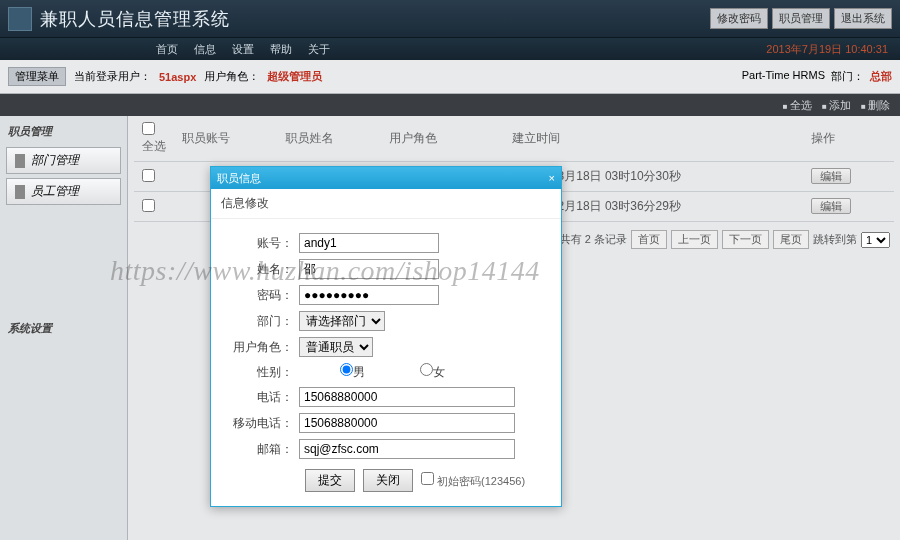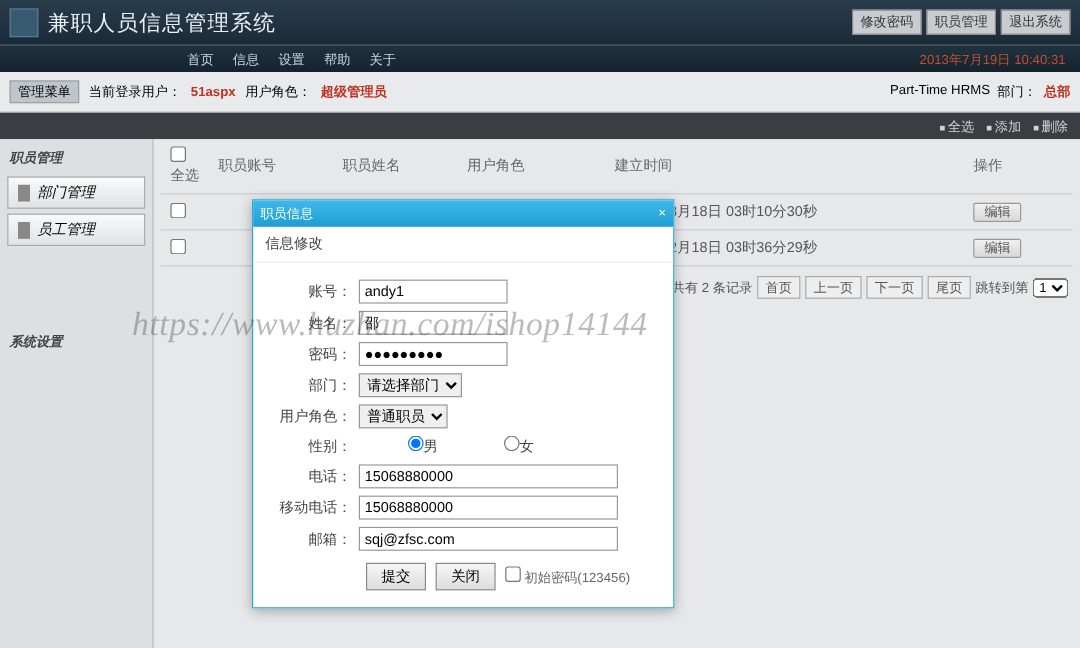--- a/index.html
+++ b/index.html
@@ -16,40 +16,40 @@
 .statusbar .tag { background: #bfc5ca; padding: 1px 6px; border: 1px solid #9aa0a6; }
 .statusbar .red { color: #c03020; font-weight: bold; }
 .statusbar .right { margin-left: auto; display: flex; gap: 6px; }
 .toolbar { height: 22px; background: #3a3e42; color: #d0d4d8; display: flex; align-items: center; justify-content: flex-end; padding: 0 10px; gap: 10px; font-size: 11px; }
 .toolbar span::before { content: "■ "; font-size: 8px; }
 .main { display: flex; height: calc(540px - 38px - 22px - 24px - 22px); }
 .sidebar { width: 128px; background: #dde0e3; border-right: 1px solid #b0b4b8; padding: 4px 6px; font-style: italic; }
 .sidebar .group-title { font-size: 11px; color: #444; padding: 4px 2px; font-weight: bold; }
 .side-btn { display: flex; align-items: center; gap: 6px; background: linear-gradient(#f8f9fa,#e0e2e4); border: 1px solid #a8acb0; padding: 4px 8px; margin: 4px 0; font-size: 12px; cursor: pointer; }
 .side-btn .ico { width: 10px; height: 14px; background: #888; }
-.side-group2 { margin-top: 68px; }
+.side-group2 { margin-top: 112px; }
 .content { flex: 1; background: #e6e8ea; padding: 0 6px; }
 table { width: 100%; border-collapse: collapse; font-size: 12px; }
 th, td { padding: 6px 8px; text-align: left; border-bottom: 1px solid #c8ccd0; color: #555; }
 th { color: #666; font-weight: normal; }
 td .gray { color: #777; }
 td .red { color: #c03020; }
 .op-btn { background: linear-gradient(#f0f0f0,#d8d8d8); border: 1px solid #999; padding: 1px 8px; font-size: 11px; border-radius: 2px; }
 .pager { display: flex; gap: 4px; align-items: center; justify-content: flex-end; padding: 8px 4px; font-size: 11px; color: #555; }
 .pager .p-btn { border: 1px solid #aaa; background: #eee; padding: 1px 6px; }
 .pager select { font-size: 11px; }
 
 .dialog { position: absolute; left: 210px; top: 166px; width: 352px; background: #fff; border: 1px solid #2aa9d8; box-shadow: 0 2px 10px rgba(0,0,0,.3); }
 .dialog-hdr { height: 22px; background: linear-gradient(#3fb8e8,#1e9ed4); color: #fff; font-size: 11px; display: flex; align-items: center; padding: 0 6px; }
 .dialog-hdr .close { margin-left: auto; cursor: pointer; }
 .dialog-sub { padding: 6px 10px; font-size: 12px; color: #444; border-bottom: 1px solid #eee; }
 .dialog-body { padding: 8px 16px 14px; }
 .frow { display: flex; align-items: center; margin: 6px 0; }
 .frow label { width: 72px; text-align: right; padding-right: 6px; color: #444; font-size: 12px; }
-.frow input[type=text] { width: 124px; border: 1px solid #999; padding: 2px 4px; font-size: 12px; }
+.frow input[type=text] { width: 140px; border: 1px solid #999; padding: 2px 4px; font-size: 12px; }
 .frow.wide input[type=text] { width: 216px; }
 .frow select { border: 1px solid #999; padding: 1px 2px; font-size: 12px; }
 .frow .radios { display: flex; gap: 8px; align-items: center; }
 .dialog-ft { display: flex; align-items: center; gap: 8px; padding-left: 78px; margin-top: 10px; }
 .dialog-ft button { padding: 2px 12px; border: 1px solid #888; background: linear-gradient(#f6f6f6,#ddd); font-size: 12px; }
 .dialog-ft .reset { color: #666; font-size: 11px; }
 .watermark { position: absolute; top: 255px; left: 110px; font-size: 28px; color: rgba(60,60,60,.35); font-family: Georgia, serif; font-style: italic; pointer-events: none; letter-spacing: .5px; }
 </style>
 </head>
 <body>

